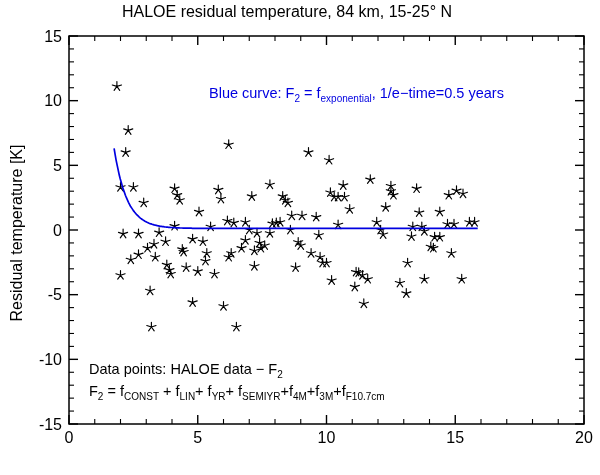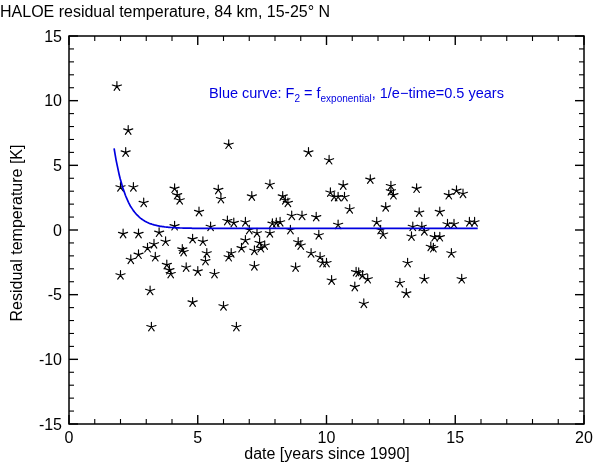--- a/index.html
+++ b/index.html
@@ -1,21 +1,21 @@
 <!DOCTYPE html>
 <html><head>
 <meta charset="utf-8">
 <style>
   html,body{margin:0;padding:0;background:#ffffff;}
   .figure{
     position:relative;width:600px;height:475px;background:#ffffff;
     font-family:"Liberation Sans", sans-serif;color:#000;overflow:hidden;
   }
   .title{
-    position:absolute;top:3px;left:0;width:574px;
+    position:absolute;top:3px;left:0;width:574px;text-align:center;
     font-size:16px;letter-spacing:0;white-space:nowrap;
   }
   .xlabel{
     position:absolute;top:445px;left:167px;width:320px;text-align:center;
     font-size:16px;white-space:nowrap;
   }
   .ylabel{
     position:absolute;top:233px;left:17px;width:0;height:0;
     font-size:16px;white-space:nowrap;
   }
@@ -286,19 +286,20 @@
       <path d="M399.9 283.0L399.9 278.2M399.9 283.0L395.3 281.5M399.9 283.0L397.1 286.9M399.9 283.0L402.7 286.9M399.9 283.0L404.5 281.5" stroke="#000000" stroke-width="1.15" fill="none" stroke-linecap="round"></path>
       <path d="M406.3 293.4L406.3 288.6M406.3 293.4L401.8 291.9M406.3 293.4L403.5 297.3M406.3 293.4L409.1 297.3M406.3 293.4L410.9 291.9" stroke="#000000" stroke-width="1.15" fill="none" stroke-linecap="round"></path>
       <path d="M461.7 279.1L461.7 274.3M461.7 279.1L457.1 277.7M461.7 279.1L458.9 283.0M461.7 279.1L464.5 283.0M461.7 279.1L466.3 277.7" stroke="#000000" stroke-width="1.15" fill="none" stroke-linecap="round"></path>
       <path d="M114.1 148.3L115.1 154.4L116.1 160.1L117.2 165.4L118.2 170.2L119.2 174.7L120.2 178.8L121.3 182.6L122.3 186.2L123.3 189.4L124.4 192.4L125.4 195.2L126.4 197.7L127.5 200.1L128.5 202.3L129.5 204.3L130.5 206.2L131.6 207.9L132.6 209.4L133.6 210.9L134.7 212.3L135.7 213.5L136.7 214.7L137.8 215.7L138.8 216.7L139.8 217.6L140.8 218.4L141.9 219.2L142.9 219.9L143.9 220.6L145.0 221.2L146.0 221.7L147.0 222.2L148.1 222.7L149.1 223.2L150.1 223.6L151.1 223.9L152.2 224.3L153.2 224.6L154.2 224.9L155.3 225.2L156.3 225.4L157.3 225.7L158.4 225.9L159.4 226.1L160.4 226.3L161.4 226.4L162.5 226.6L163.5 226.7L164.5 226.9L165.6 227.0L166.6 227.1L167.6 227.2L168.7 227.3L169.7 227.4L170.7 227.5L171.7 227.5L172.8 227.6L173.8 227.7L174.8 227.7L175.9 227.8L176.9 227.8L177.9 227.9L179.0 227.9L180.0 228.0L181.0 228.0L182.0 228.0L183.1 228.1L184.1 228.1L185.1 228.1L186.2 228.2L187.2 228.2L188.2 228.2L189.3 228.2L190.3 228.2L191.3 228.2L192.3 228.3L193.4 228.3L194.4 228.3L195.4 228.3L196.5 228.3L197.5 228.3L198.5 228.3L199.6 228.3L200.6 228.4L201.6 228.4L202.6 228.4L203.7 228.4L204.7 228.4L205.7 228.4L206.8 228.4L207.8 228.4L208.8 228.4L209.9 228.4L210.9 228.4L211.9 228.4L212.9 228.4L214.0 228.4L215.0 228.4L216.0 228.4L217.1 228.4L218.1 228.4L219.1 228.4L220.2 228.4L221.2 228.4L222.2 228.4L223.2 228.4L224.3 228.4L225.3 228.4L226.3 228.4L227.4 228.4L228.4 228.4L229.4 228.4L230.5 228.4L231.5 228.4L232.5 228.4L233.5 228.4L234.6 228.4L235.6 228.4L236.6 228.4L237.7 228.4L238.7 228.4L239.7 228.4L240.8 228.4L241.8 228.4L242.8 228.4L243.8 228.4L244.9 228.4L245.9 228.4L246.9 228.4L248.0 228.4L249.0 228.4L250.0 228.4L251.1 228.4L252.1 228.4L253.1 228.4L254.1 228.4L255.2 228.4L256.2 228.4L257.2 228.4L258.3 228.4L259.3 228.4L260.3 228.4L261.4 228.4L262.4 228.4L263.4 228.4L264.4 228.4L265.5 228.4L266.5 228.4L267.5 228.4L268.6 228.4L269.6 228.4L270.6 228.4L271.7 228.4L272.7 228.4L273.7 228.4L274.7 228.4L275.8 228.4L276.8 228.4L277.8 228.4L278.9 228.4L279.9 228.4L280.9 228.4L282.0 228.4L283.0 228.4L284.0 228.4L285.0 228.4L286.1 228.4L287.1 228.4L288.1 228.4L289.2 228.4L290.2 228.4L291.2 228.4L292.3 228.4L293.3 228.4L294.3 228.4L295.3 228.4L296.4 228.4L297.4 228.4L298.4 228.4L299.5 228.4L300.5 228.4L301.5 228.4L302.6 228.4L303.6 228.4L304.6 228.4L305.6 228.4L306.7 228.4L307.7 228.4L308.7 228.4L309.8 228.4L310.8 228.4L311.8 228.4L312.9 228.4L313.9 228.4L314.9 228.4L315.9 228.4L317.0 228.4L318.0 228.4L319.0 228.4L320.1 228.4L321.1 228.4L322.1 228.4L323.2 228.4L324.2 228.4L325.2 228.4L326.2 228.4L327.3 228.4L328.3 228.4L329.3 228.4L330.4 228.4L331.4 228.4L332.4 228.4L333.5 228.4L334.5 228.4L335.5 228.4L336.5 228.4L337.6 228.4L338.6 228.4L339.6 228.4L340.7 228.4L341.7 228.4L342.7 228.4L343.8 228.4L344.8 228.4L345.8 228.4L346.8 228.4L347.9 228.4L348.9 228.4L349.9 228.4L351.0 228.4L352.0 228.4L353.0 228.4L354.1 228.4L355.1 228.4L356.1 228.4L357.1 228.4L358.2 228.4L359.2 228.4L360.2 228.4L361.3 228.4L362.3 228.4L363.3 228.4L364.4 228.4L365.4 228.4L366.4 228.4L367.4 228.4L368.5 228.4L369.5 228.4L370.5 228.4L371.6 228.4L372.6 228.4L373.6 228.4L374.7 228.4L375.7 228.4L376.7 228.4L377.7 228.4L378.8 228.4L379.8 228.4L380.8 228.4L381.9 228.4L382.9 228.4L383.9 228.4L385.0 228.4L386.0 228.4L387.0 228.4L388.0 228.4L389.1 228.4L390.1 228.4L391.1 228.4L392.2 228.4L393.2 228.4L394.2 228.4L395.3 228.4L396.3 228.4L397.3 228.4L398.3 228.4L399.4 228.4L400.4 228.4L401.4 228.4L402.5 228.4L403.5 228.4L404.5 228.4L405.6 228.4L406.6 228.4L407.6 228.4L408.6 228.4L409.7 228.4L410.7 228.4L411.7 228.4L412.8 228.4L413.8 228.4L414.8 228.4L415.9 228.4L416.9 228.4L417.9 228.4L418.9 228.4L420.0 228.4L421.0 228.4L422.0 228.4L423.1 228.4L424.1 228.4L425.1 228.4L426.2 228.4L427.2 228.4L428.2 228.4L429.2 228.4L430.3 228.4L431.3 228.4L432.3 228.4L433.4 228.4L434.4 228.4L435.4 228.4L436.5 228.4L437.5 228.4L438.5 228.4L439.5 228.4L440.6 228.4L441.6 228.4L442.6 228.4L443.7 228.4L444.7 228.4L445.7 228.4L446.8 228.4L447.8 228.4L448.8 228.4L449.8 228.4L450.9 228.4L451.9 228.4L452.9 228.4L454.0 228.4L455.0 228.4L456.0 228.4L457.1 228.4L458.1 228.4L459.1 228.4L460.1 228.4L461.2 228.4L462.2 228.4L463.2 228.4L464.3 228.4L465.3 228.4L466.3 228.4L467.4 228.4L468.4 228.4L469.4 228.4L470.4 228.4L471.5 228.4L472.5 228.4L473.5 228.4L474.6 228.4L475.6 228.4L476.6 228.4L477.7 228.4" stroke="#0000e0" stroke-width="1.7" fill="none"></path>
     </svg>
 
   <div class="title">HALOE residual temperature, 84 km, 15-25° N</div>
 
   <div class="ann-blue"><span>Blue curve: F</span><sub>2</sub><span> = f</span><sub>exponential</sub><span>, 1/e−time=0.5 years</span></div>
 
-
-
-  <div class="xlabel">date [years since 1990]</div>
+  <div class="ann-bottom-1"><span>Data points: HALOE data − F</span><sub>2</sub></div>
+
+  <div class="ann-bottom-2"><span>F</span><sub>2</sub><span> = f</span><sub>CONST</sub><span> + f</span><sub>LIN</sub><span>+ f</span><sub>YR</sub><span>+ f</span><sub>SEMIYR</sub><span>+f</span><sub>4M</sub><span>+f</span><sub>3M</sub><span>+f</span><sub>F10.7cm</sub></div>
+
 
   <div class="ylabel"><span>Residual temperature [K]</span></div>
 
 </div>
 
 </body></html>

